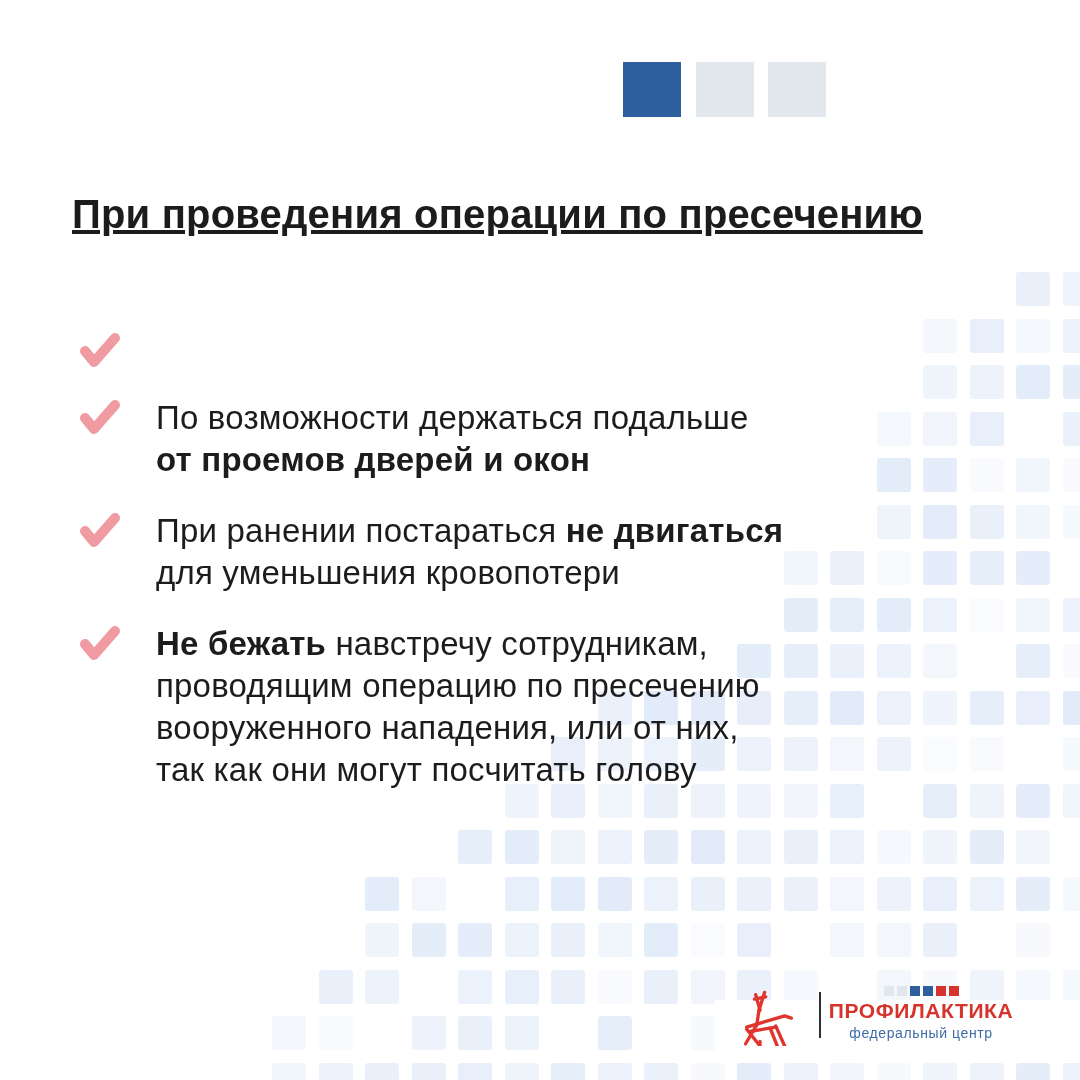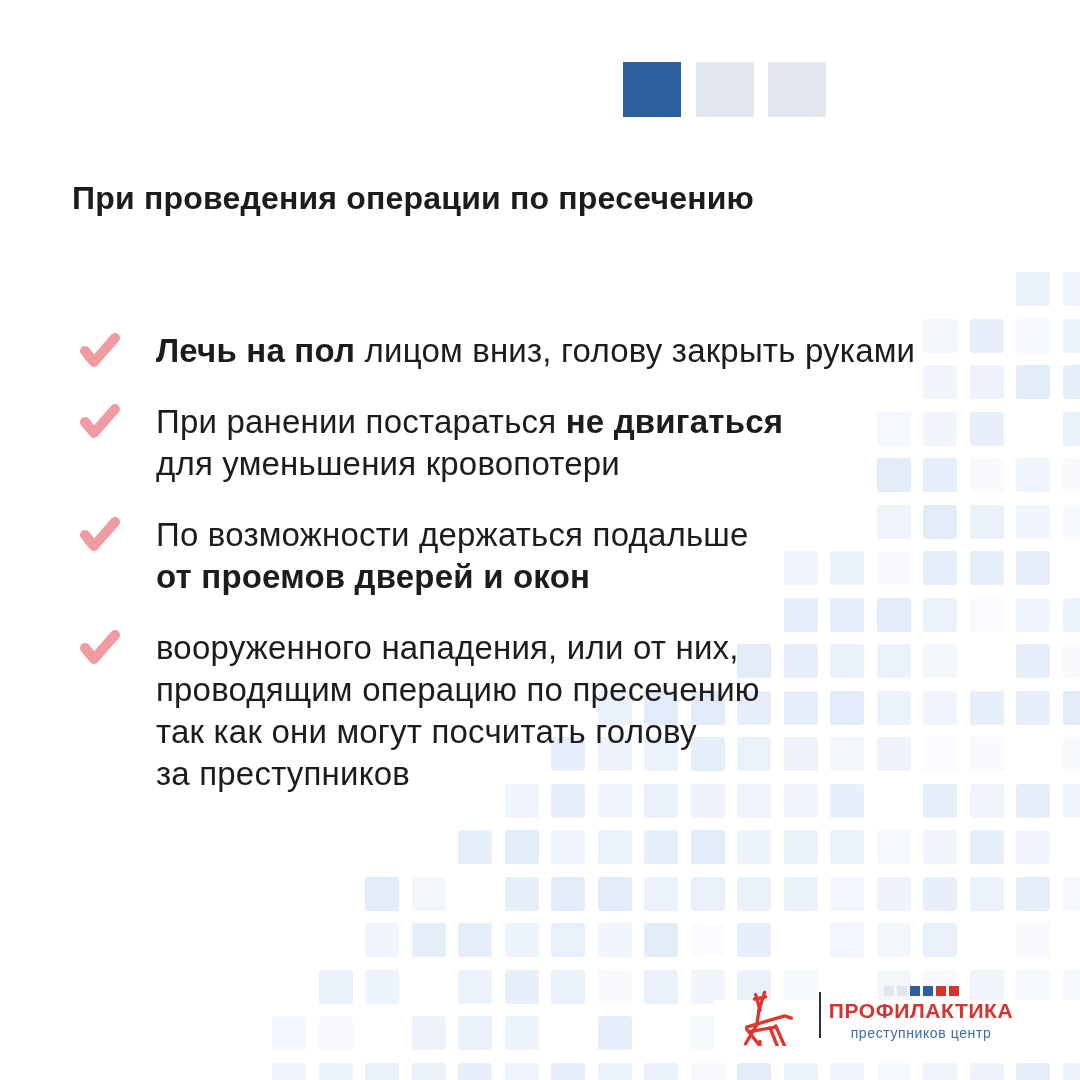--- a/index.html
+++ b/index.html
@@ -16,22 +16,22 @@
     position:absolute;left:0;top:62px;width:610px;height:55px;
     background:var(--banner-blue,#2d5f9e);z-index:2;
     display:flex;align-items:center;padding-left:72px;box-sizing:border-box;
   }
   .banner-label{
     color:#fff;font-size:37px;font-weight:bold;letter-spacing:1.5px;
   }
   .deco-sq{position:absolute;top:62px;width:58px;height:55px;z-index:2;}
   
   .heading{
-    position:absolute;left:72px;top:176px;z-index:2;
-    font-size:32px;line-height:44px;font-weight:bold;letter-spacing:.2px;
+    position:absolute;left:72px;top:192px;z-index:2;
+    font-size:40px;line-height:44px;font-weight:bold;letter-spacing:.2px;text-decoration:underline;
   }
   
   .bullets{
     position:absolute;left:80px;top:330px;width:930px;z-index:2;
     display:flex;flex-direction:column;gap:29px;
   }
   .bullet{display:flex;align-items:flex-start;}
   .check-icon{flex:0 0 40px;margin-top:2px;margin-right:36px;}
   .bullet-text{font-size:33px;line-height:42px;letter-spacing:.2px;}
   .bullet-text b{font-weight:bold;}
@@ -228,50 +228,49 @@
   <div class="heading">
       <div>При проведения операции по пресечению</div>
     </div>
 
   <div class="bullets">
       <div class="bullet">
         <svg viewBox="0 0 40 36" class="check-icon">
           <path d="M5 19 L14 30 L35 6" fill="none" stroke="#f09aa1" stroke-width="10" stroke-linecap="round" stroke-linejoin="round"></path>
         </svg>
         <div class="bullet-text">
-          <div><b>Лечь на пол</b><span> лицом вниз, голову закрыть руками</span></div>
+        </div>
+      </div>
+      <div class="bullet">
+        <svg viewBox="0 0 40 36" class="check-icon">
+          <path d="M5 19 L14 30 L35 6" fill="none" stroke="#f09aa1" stroke-width="10" stroke-linecap="round" stroke-linejoin="round"></path>
+        </svg>
+        <div class="bullet-text">
+          <div><span>По возможности держаться подальше</span></div>
+          <div><b>от проемов дверей и окон</b></div>
         </div>
       </div>
       <div class="bullet">
         <svg viewBox="0 0 40 36" class="check-icon">
           <path d="M5 19 L14 30 L35 6" fill="none" stroke="#f09aa1" stroke-width="10" stroke-linecap="round" stroke-linejoin="round"></path>
         </svg>
         <div class="bullet-text">
           <div><span>При ранении постараться </span><b>не двигаться</b></div>
           <div><span>для уменьшения кровопотери</span></div>
         </div>
       </div>
       <div class="bullet">
         <svg viewBox="0 0 40 36" class="check-icon">
           <path d="M5 19 L14 30 L35 6" fill="none" stroke="#f09aa1" stroke-width="10" stroke-linecap="round" stroke-linejoin="round"></path>
         </svg>
         <div class="bullet-text">
-          <div><span>По возможности держаться подальше</span></div>
-          <div><b>от проемов дверей и окон</b></div>
-        </div>
-      </div>
-      <div class="bullet">
-        <svg viewBox="0 0 40 36" class="check-icon">
-          <path d="M5 19 L14 30 L35 6" fill="none" stroke="#f09aa1" stroke-width="10" stroke-linecap="round" stroke-linejoin="round"></path>
-        </svg>
-        <div class="bullet-text">
+          <div><b>Не бежать</b><span> навстречу сотрудникам,</span></div>
+          <div><span>проводящим операцию по пресечению</span></div>
           <div><span>вооруженного нападения, или от них,</span></div>
-          <div><span>проводящим операцию по пресечению</span></div>
           <div><span>так как они могут посчитать голову</span></div>
-          <div><span>за преступников</span></div>
         </div>
       </div>
     </div>
 
   <div class="logo-backdrop"></div>
   <div class="logo">
     <svg class="logo-animal" viewBox="0 0 55 52" fill="none" stroke="#e0342c" stroke-width="3" stroke-linecap="round" stroke-linejoin="round">
       <path d="M20 6 L24 20"></path>
       <path d="M28 4 L23 20"></path>
       <path d="M19 10 L29 8"></path>
@@ -288,17 +287,17 @@
     <div class="logo-textcol">
       <div class="flag-row">
           <div class="flag-sq" style="background: rgb(224, 230, 237);"></div>
           <div class="flag-sq" style="background: rgb(224, 230, 237);"></div>
           <div class="flag-sq" style="background: rgb(45, 95, 158);"></div>
           <div class="flag-sq" style="background: rgb(45, 95, 158);"></div>
           <div class="flag-sq" style="background: rgb(214, 51, 44);"></div>
           <div class="flag-sq" style="background: rgb(214, 51, 44);"></div>
         </div>
       <div class="logo-title">ПРОФИЛАКТИКА</div>
-      <div class="logo-subtitle">преступников центр</div>
+      <div class="logo-subtitle">федеральный центр</div>
     </div>
   </div>
 
 </div>
 
 </body></html>

